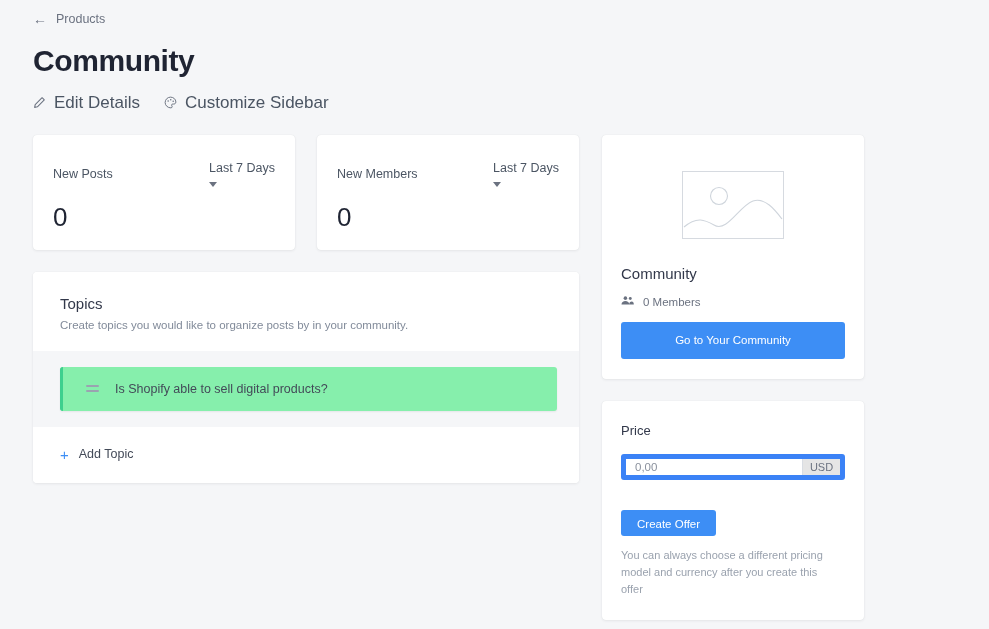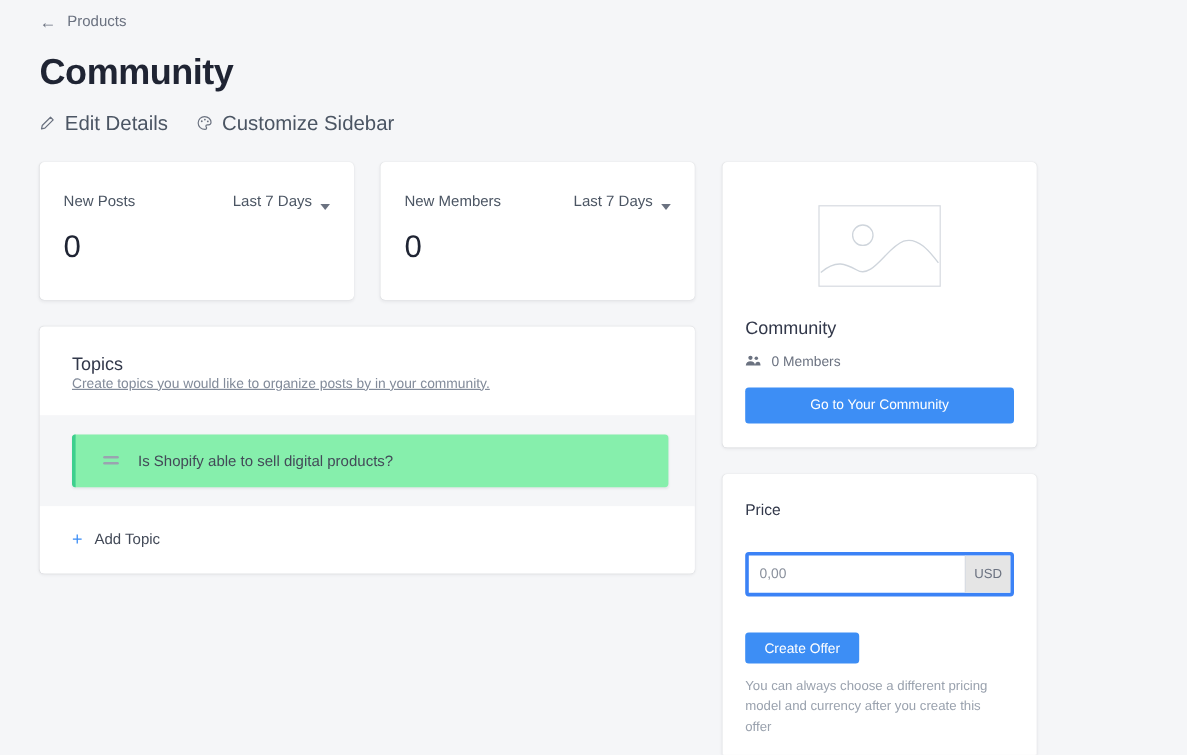--- a/index.html
+++ b/index.html
@@ -104,25 +104,26 @@
     display: flex;
     align-items: center;
     justify-content: space-between;
   }
   .stat-label {
     font-size: 12.5px;
     color: #4b5563;
   }
   .stat-range {
     display: inline-flex;
-    align-items: flex-end;
+    align-items: flex-start;
     gap: 7px;
     font-size: 12.5px;
     color: #4b5563;
     cursor: pointer;
+    flex-direction: column;
   }
   .caret {
     width: 0; height: 0;
     border-left: 4px solid transparent;
     border-right: 4px solid transparent;
     border-top: 5px solid #6b7280;
     display: inline-block;
   }
   .stat-value {
     margin-top: 16px;
@@ -136,24 +137,23 @@
   .topics-head {
     padding: 22px 27px 20px 27px;
     background: #fff;
   }
   .topics-title {
     font-size: 15px;
     color: #32384a;
     line-height: 1.3;
   }
   .topics-sub {
-    margin-top: 0;
+    margin-top: 5px;
     font-size: 11.5px;
     color: #828b9a;
-    text-decoration: underline;
   }
   .topics-body {
     background: #f5f6f8;
     padding: 16px 22px 16px 27px;
   }
   .topic-row {
     position: relative;
     background: #86efac;
     border-radius: 3px;
     height: 44px;
@@ -232,21 +232,21 @@
     display: flex;
     align-items: center;
     gap: 9px;
     font-size: 11.5px;
     color: #6b7280;
   }
   .btn-primary {
     margin-top: 14px;
     display: block;
     width: 100%;
-    height: 30px;
+    height: 37px;
     background: #3d8ef5;
     color: #ffffff;
     border: none;
     border-radius: 3px;
     font-size: 11.5px;
     font-family: inherit;
     cursor: pointer;
     line-height: 25px;
     padding: 0;
     text-align: center;
@@ -255,26 +255,26 @@
   
   .price-card {
     margin-top: 22px;
     padding: 22px 19px 22px 19px;
   }
   .price-title {
     font-size: 13px;
     color: #32384a;
   }
   .price-input-group {
-    margin-top: 28px;
-    display: flex;
-    border: 3px solid #3b82f6;
+    margin-top: 16px;
+    display: flex;
+    border: 5px solid #3b82f6;
     border-radius: 3px;
     overflow: hidden;
-    height: 37px;
+    height: 26px;
     background: #fff;
   }
   .price-input {
     flex: 1 1 auto;
     border: none;
     outline: none;
     padding: 0 9px;
     font-size: 11.5px;
     font-family: inherit;
     color: #6b7280;

